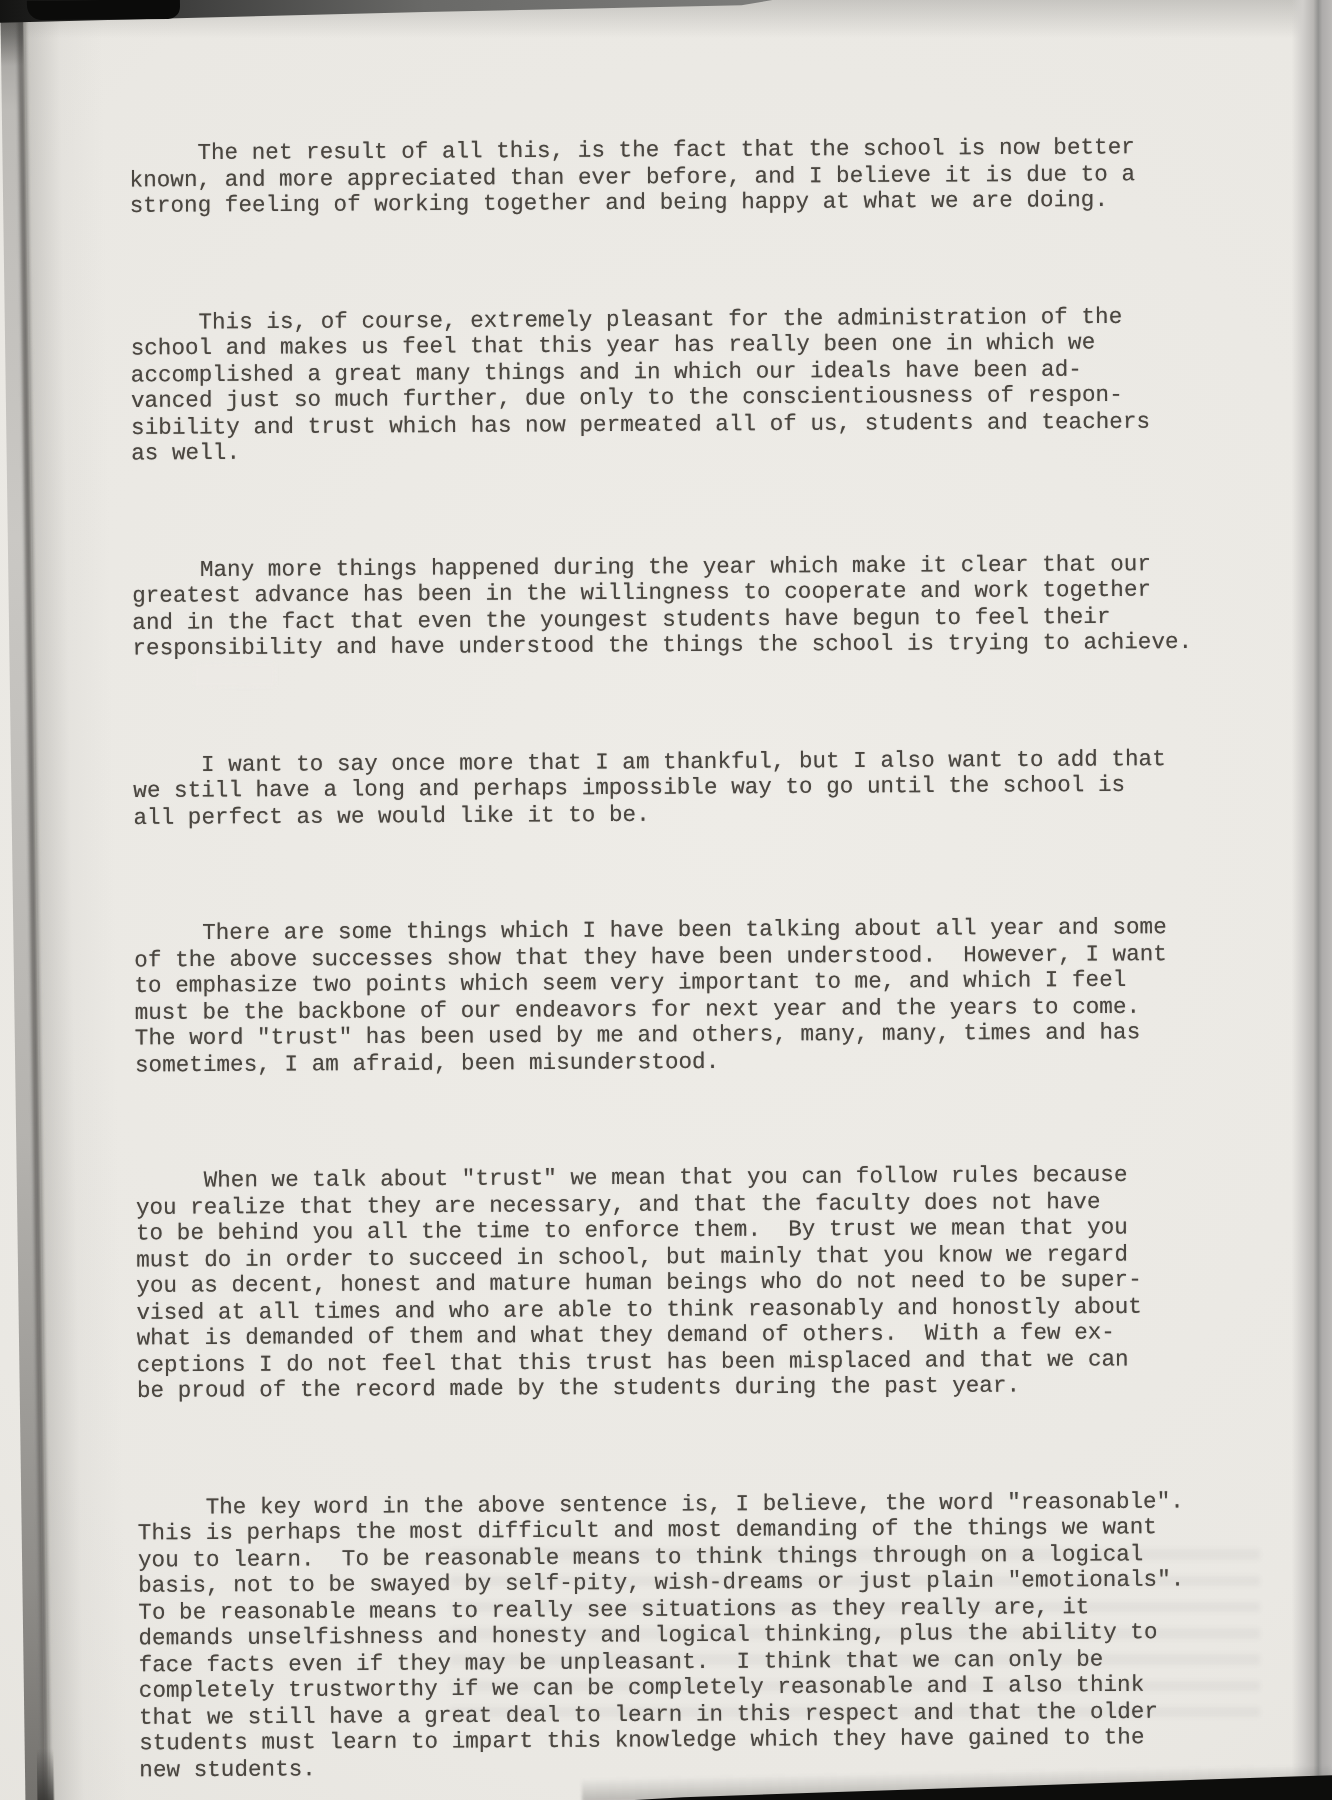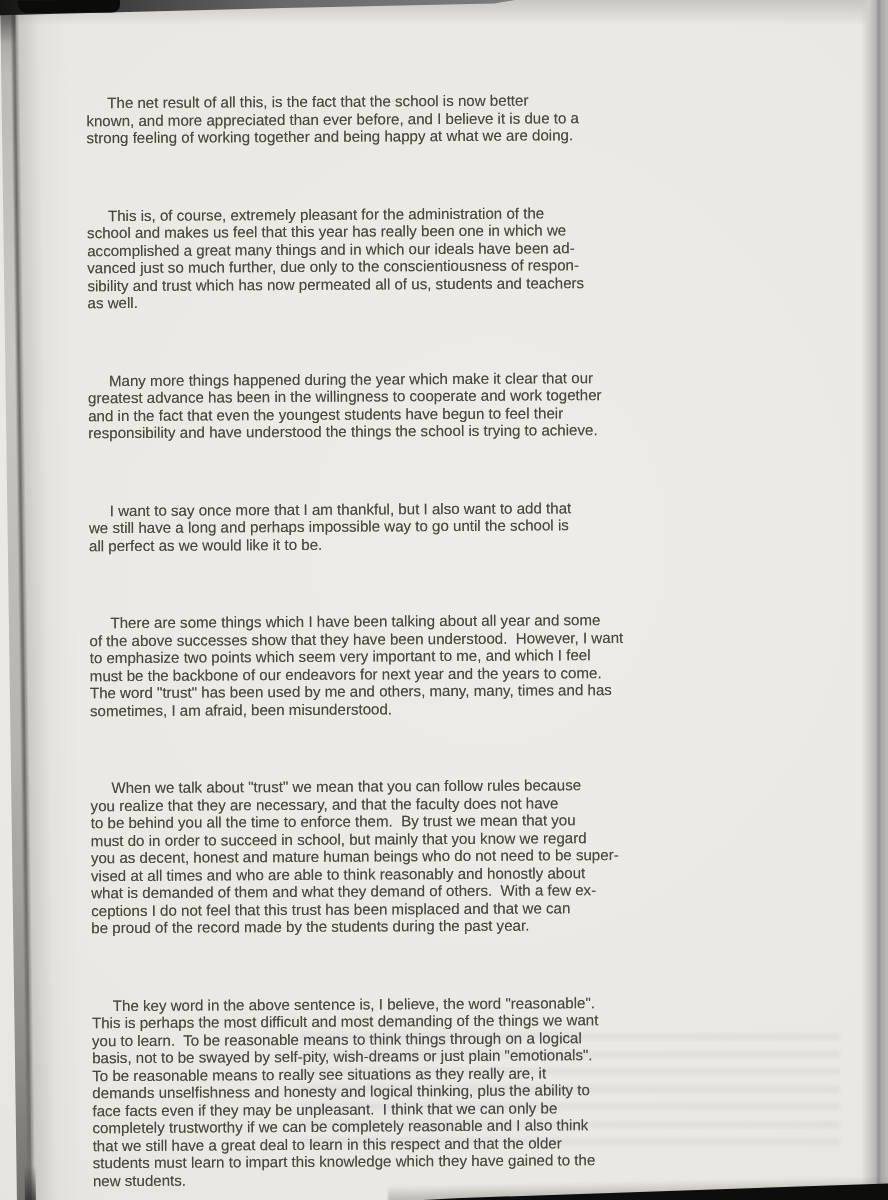--- a/index.html
+++ b/index.html
@@ -2,21 +2,21 @@
 <html><head>
 <meta charset="utf-8">
 <style>
   html, body { margin: 0; padding: 0; background: #111; }
   .scene {
     position: relative;
     width: 888px;
     height: 1200px;
     overflow: hidden;
     background: #e9e7e2;
-    font-family: Liberation Sans, sans-serif;
+    font-family: Liberation Mono, monospace;
   }
   
   .paper {
     position: absolute; inset: 0;
     background: radial-gradient(ellipse 120% 100% at 55% 45%,
                 #eeece7 0%, #eae8e3 55%, #e2e0da 92%);
   }
   
   .gutter {
     position: absolute; left: 0; top: -14px; width: 80px; height: 1240px;

